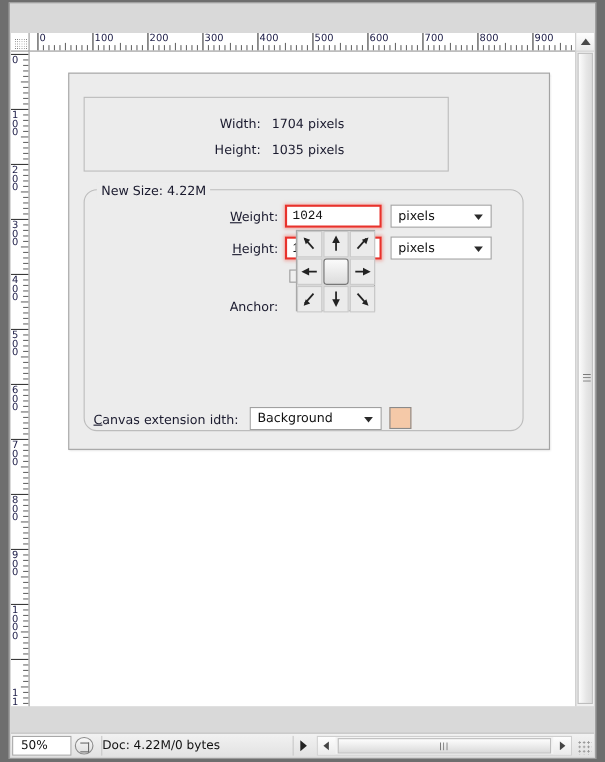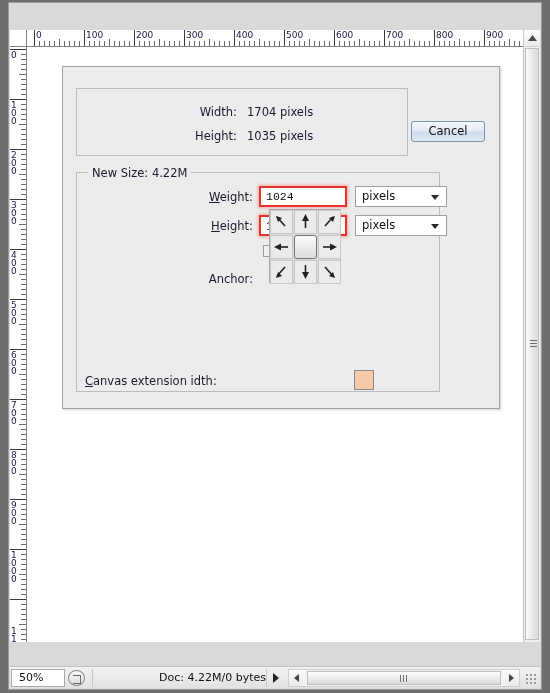--- a/index.html
+++ b/index.html
@@ -178,21 +178,21 @@
     content: "";
     position: absolute; left: 4px; top: 4px;
     width: 7px; height: 7px;
     border: 1px solid #6a6a6a;
     border-left: none;
   }
   #doc-info {
     position: absolute; left: 82px; top: 2px;
     width: 175px; height: 18px;
     line-height: 18px;
-    text-align: right;
+    text-align: left;
     font-size: 11px;
     color: #111;
     border-left: 1px solid #c8c8c8;
     border-right: 1px solid #c8c8c8;
     box-sizing: border-box;
   }
   #status-play {
     position: absolute; left: 258px; top: 2px;
     width: 16px; height: 18px;
   }
@@ -250,21 +250,21 @@
   .group-title {
     position: absolute;
     top: -7px; left: 11px;
     background: #ececec;
     padding: 0 4px;
     font-size: 11.5px;
     color: #1a1a2e;
     white-space: nowrap;
   }
   #grp-current { left: 13px; top: 21px; width: 332px; height: 68px; }
-  #grp-new     { left: 13px; top: 105px; width: 364px; height: 220px; }
+  #grp-new     { left: 13px; top: 105px; width: 400px; height: 220px; border-radius: 12px; }
 
   .row-label {
     position: absolute;
     text-align: right;
     font-size: 11.5px;
     color: #1a1a2e;
     white-space: nowrap;
   }
   .row-value {
     position: absolute;
@@ -718,23 +718,26 @@
       </div>
       <div class="acell" style="left:48px; top:50px;">
         <svg width="21" height="22" viewBox="0 0 21 22">
             <path d="M6 6 L14 15" stroke="#222" stroke-width="1.6"></path>
             <path d="M16 17 L10 15 L14 11 Z" fill="#222"></path>
           </svg>
       </div>
     </div>
 
     <div class="row-label" style="left:22px; top:307px; width:150px; text-align:left;"><span class="acc">C</span><span>anvas extension idth:</span></div>
+    <div class="combo" style="left:164px; top:303px; width:120px;">
+      <span>Background</span>
+      <span class="arrow"></span>
+    </div>
     <div id="swatch" style="background: rgb(245, 201, 168);"></div>
 
-    <div class="dlg-btn" id="btn-cancel">Cancel</div>
   </div>
 
   <div id="status-bar">
     <div id="zoom-box">50%</div>
     <div id="doc-icon"></div>
     <div id="doc-info">Doc: 4.22M/0 bytes</div>
     <div id="status-play">
       <svg width="16" height="18" viewBox="0 0 16 18">
           <path d="M5 4 L11 9 L5 14 Z" fill="#222"></path>
         </svg>

